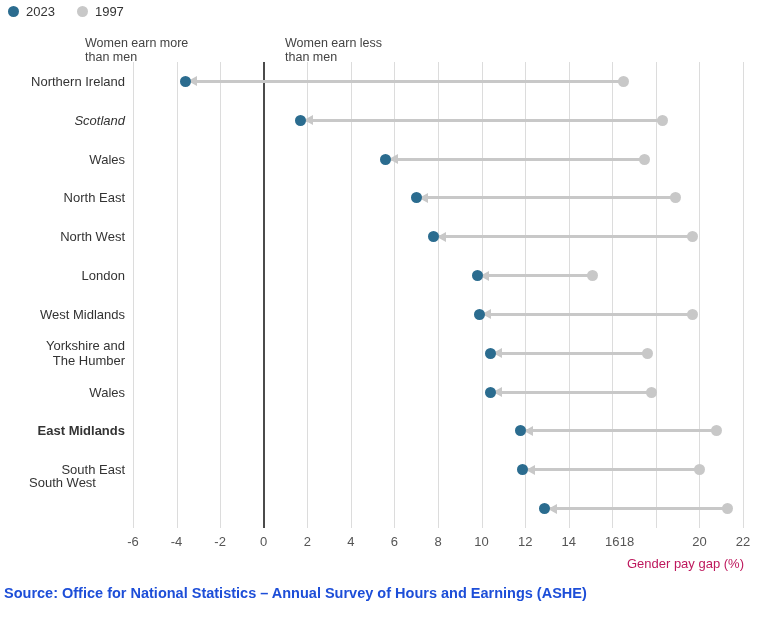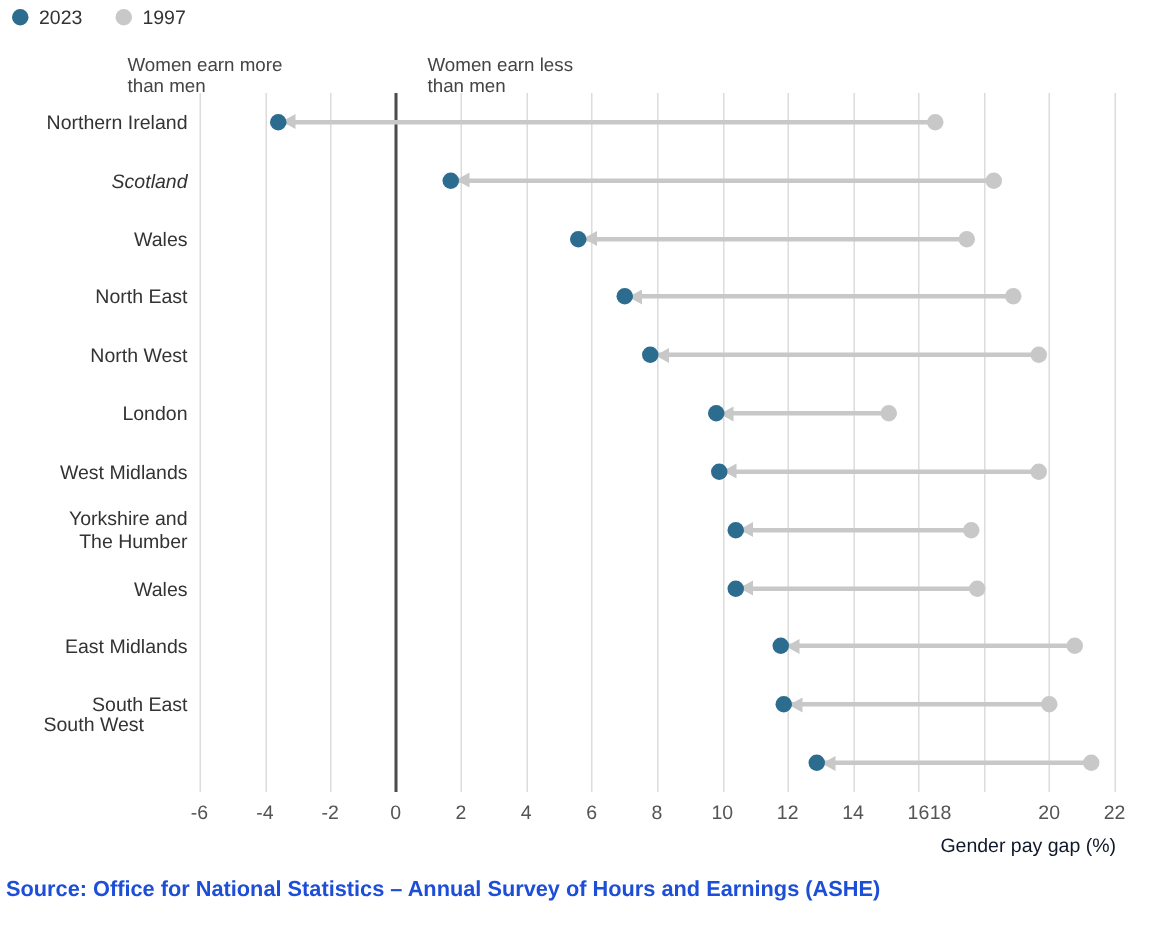--- a/index.html
+++ b/index.html
@@ -157,21 +157,21 @@
     font-size: 13px;
     color: #555;
     transform: translateX(-50%);
     white-space: nowrap;
   }
   .xtitle {
     position: absolute;
     right: 38px;
     top: 556px;
     font-size: 13px;
-    color: #0f172a;
+    color: #be185d;
     margin-left: 12px;
   }
 
   
   .source {
     position: absolute;
     left: 4px;
     top: 585px;
     font-size: 14.5px;
     font-weight: bold;
@@ -233,21 +233,21 @@
       <div class="ylabel" style="top: 244.917px;">
         <div>West Midlands</div>
       </div>
       <div class="ylabel" style="top: 276.25px; margin-left: 31px;">
         <div>Yorkshire and</div>
         <div>The Humber</div>
       </div>
       <div class="ylabel" style="top: 322.583px;">
         <div>Wales</div>
       </div>
-      <div class="ylabel" style="top: 361.417px;">
+      <div class="ylabel" style="top: 361.417px; font-weight: bold;">
         <div>East Midlands</div>
       </div>
       <div class="ylabel" style="top: 400.25px;">
         <div>South East</div>
       </div>
       <div class="ylabel" style="top: 413px; text-align: center;">
         <div>South West</div>
       </div>
     </div>
 

